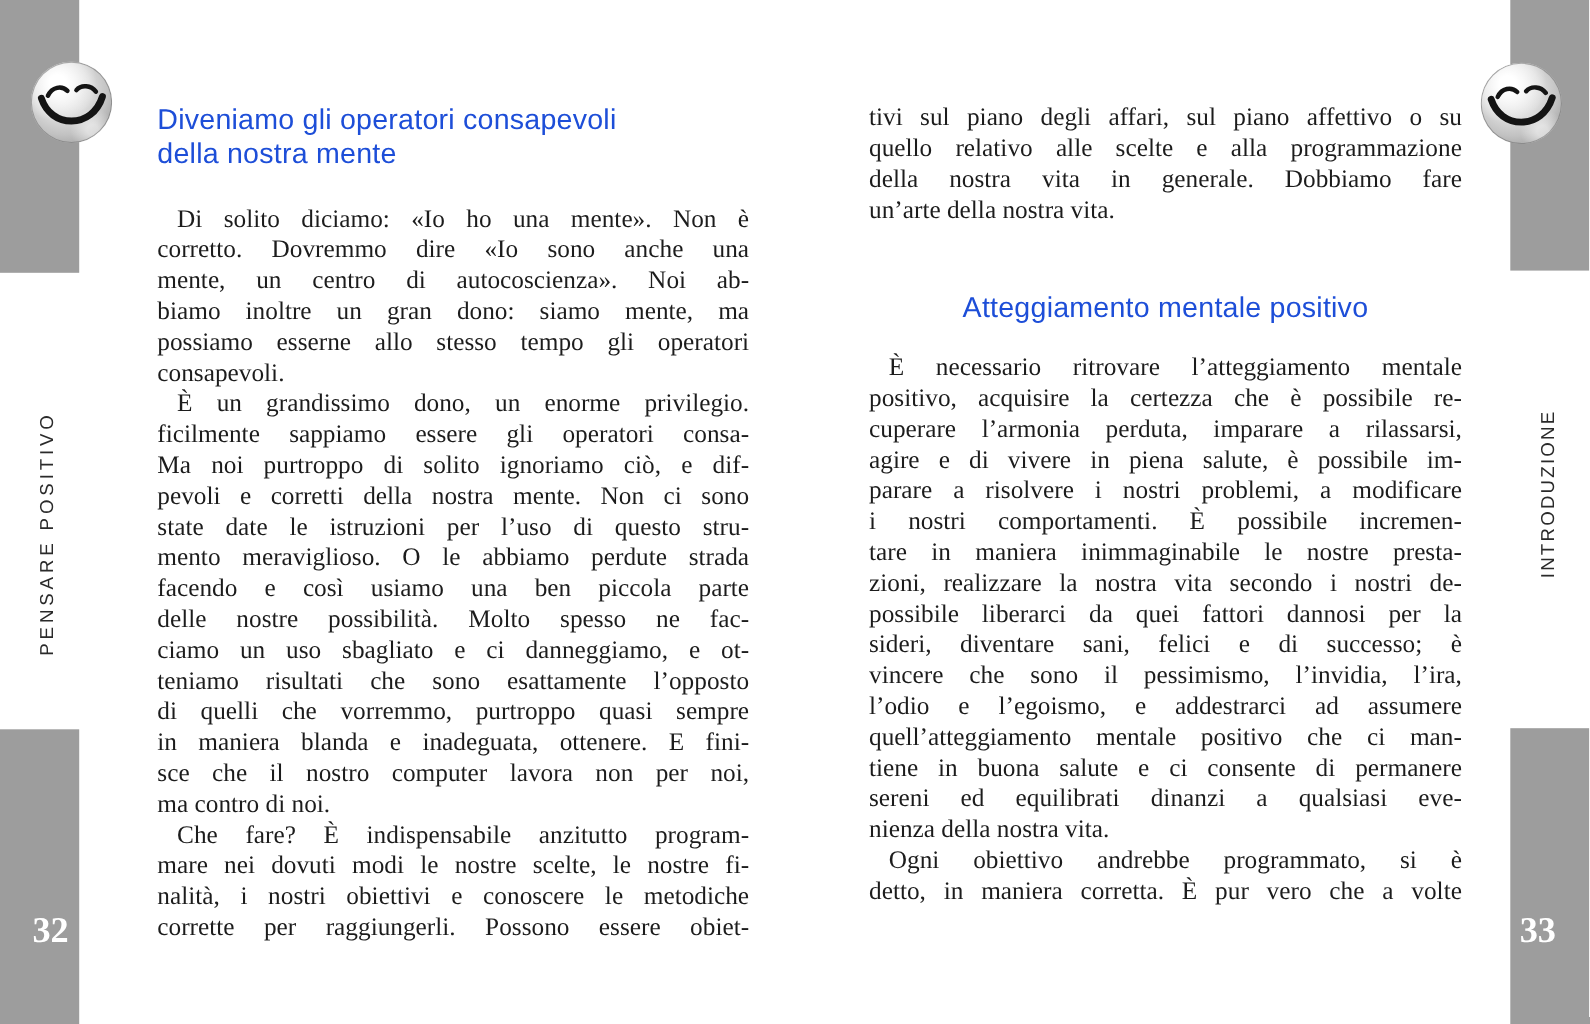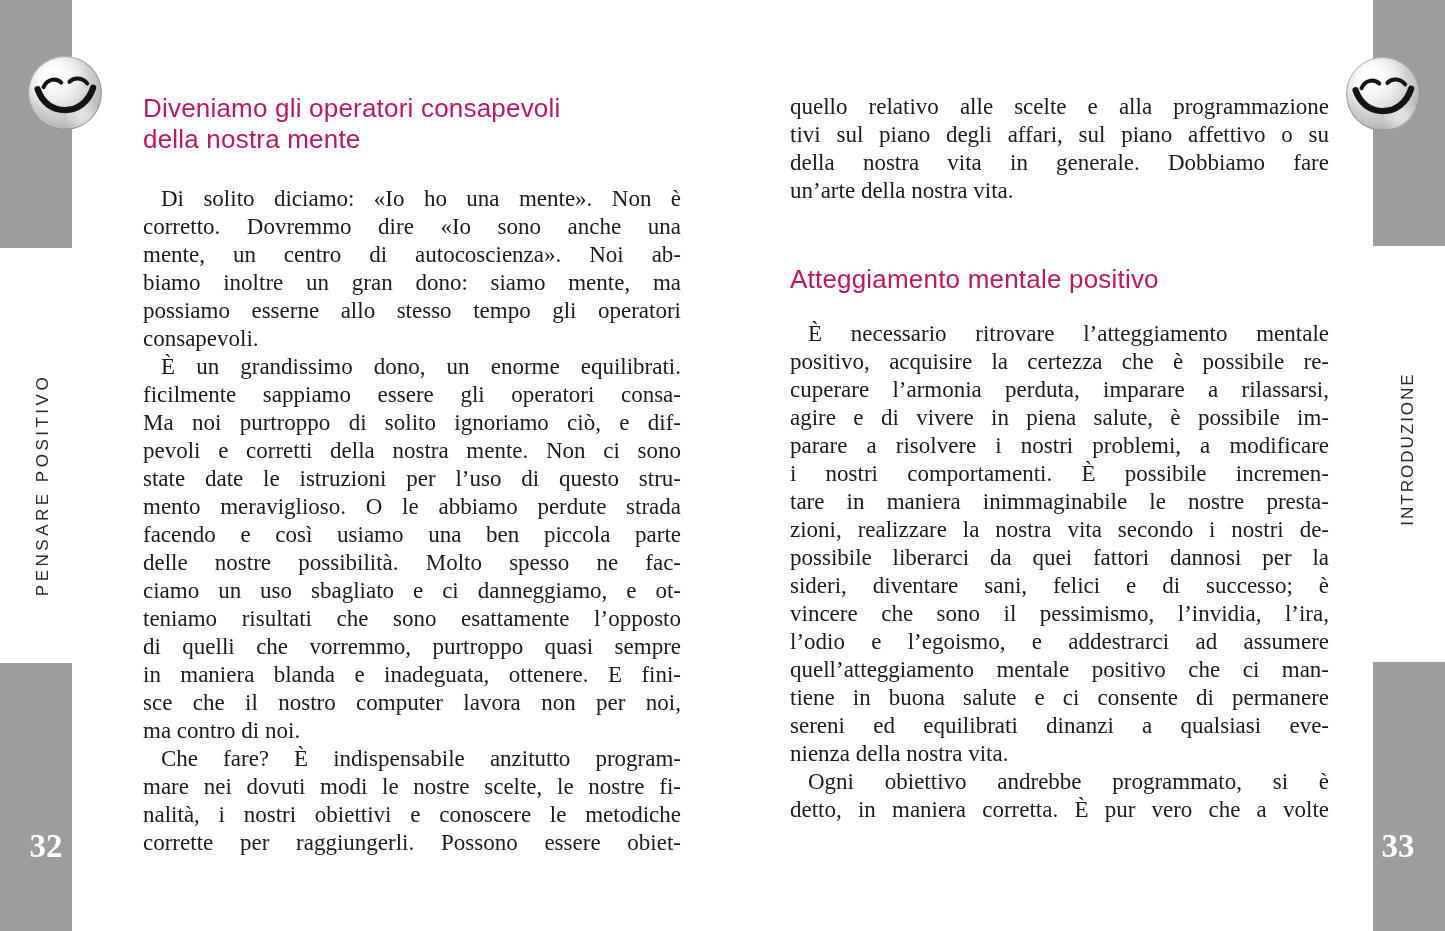--- a/index.html
+++ b/index.html
@@ -46,24 +46,24 @@
   .pn-left{left:0;top:828px;padding-left:20px;}
   .pn-right{left:1373px;top:828px;padding-right:22px;}
 
   
   .page{position:absolute;top:93px;color:var(--body-text,#1c1c1c);}
   .page-left{left:143px;width:538px;}
   .page-right{left:790px;width:539px;}
 
   .heading{
     font-family:"Liberation Sans",sans-serif;font-weight:normal;
-    font-size:26px;line-height:31px;color:#be185d;letter-spacing:.2px;
+    font-size:26px;line-height:31px;color:#1d4ed8;letter-spacing:.2px;
     margin:0 0 30px 0;white-space:pre-line;
   }
-  .page-right .heading{margin:59px 0 25px 0;}
+  .page-right .heading{margin:59px 0 25px 0;text-align:center;}
 
   .body{font-size:23px;line-height:28px;}
   .para{margin:0;}
   .line{text-align:justify;text-align-last:justify;}
   .line.endline{text-align-last:left;}
   .line.firstline{text-indent:18px;}
 </style>
 </head>
 <body>
 
@@ -101,21 +101,21 @@
     <div class="body">
         <div class="para">
           <div class="line firstline">Di solito diciamo: «Io ho una mente». Non è</div>
           <div class="line">corretto. Dovremmo dire «Io sono anche una</div>
           <div class="line">mente, un centro di autocoscienza». Noi ab-</div>
           <div class="line">biamo inoltre un gran dono: siamo mente, ma</div>
           <div class="line">possiamo esserne allo stesso tempo gli operatori</div>
           <div class="line endline">consapevoli.</div>
         </div>
         <div class="para">
-          <div class="line firstline">È un grandissimo dono, un enorme equilibrati.</div>
+          <div class="line firstline">È un grandissimo dono, un enorme privilegio.</div>
           <div class="line">ficilmente sappiamo essere gli operatori consa-</div>
           <div class="line">Ma noi purtroppo di solito ignoriamo ciò, e dif-</div>
           <div class="line">pevoli e corretti della nostra mente. Non ci sono</div>
           <div class="line">state date le istruzioni per l’uso di questo stru-</div>
           <div class="line">mento meraviglioso. O le abbiamo perdute strada</div>
           <div class="line">facendo e così usiamo una ben piccola parte</div>
           <div class="line">delle nostre possibilità. Molto spesso ne fac-</div>
           <div class="line">ciamo un uso sbagliato e ci danneggiamo, e ot-</div>
           <div class="line">teniamo risultati che sono esattamente l’opposto</div>
           <div class="line">di quelli che vorremmo, purtroppo quasi sempre</div>
@@ -128,22 +128,22 @@
           <div class="line">mare nei dovuti modi le nostre scelte, le nostre fi-</div>
           <div class="line">nalità, i nostri obiettivi e conoscere le metodiche</div>
           <div class="line">corrette per raggiungerli. Possono essere obiet-</div>
         </div>
       </div>
   </div>
 
   <div class="page page-right">
     <div class="body">
         <div class="para">
+          <div class="line">tivi sul piano degli affari, sul piano affettivo o su</div>
           <div class="line">quello relativo alle scelte e alla programmazione</div>
-          <div class="line">tivi sul piano degli affari, sul piano affettivo o su</div>
           <div class="line">della nostra vita in generale. Dobbiamo fare</div>
           <div class="line endline">un’arte della nostra vita.</div>
         </div>
       </div>
     <h2 class="heading">Atteggiamento mentale positivo</h2>
     <div class="body">
         <div class="para">
           <div class="line firstline">È necessario ritrovare l’atteggiamento mentale</div>
           <div class="line">positivo, acquisire la certezza che è possibile re-</div>
           <div class="line">cuperare l’armonia perduta, imparare a rilassarsi,</div>

